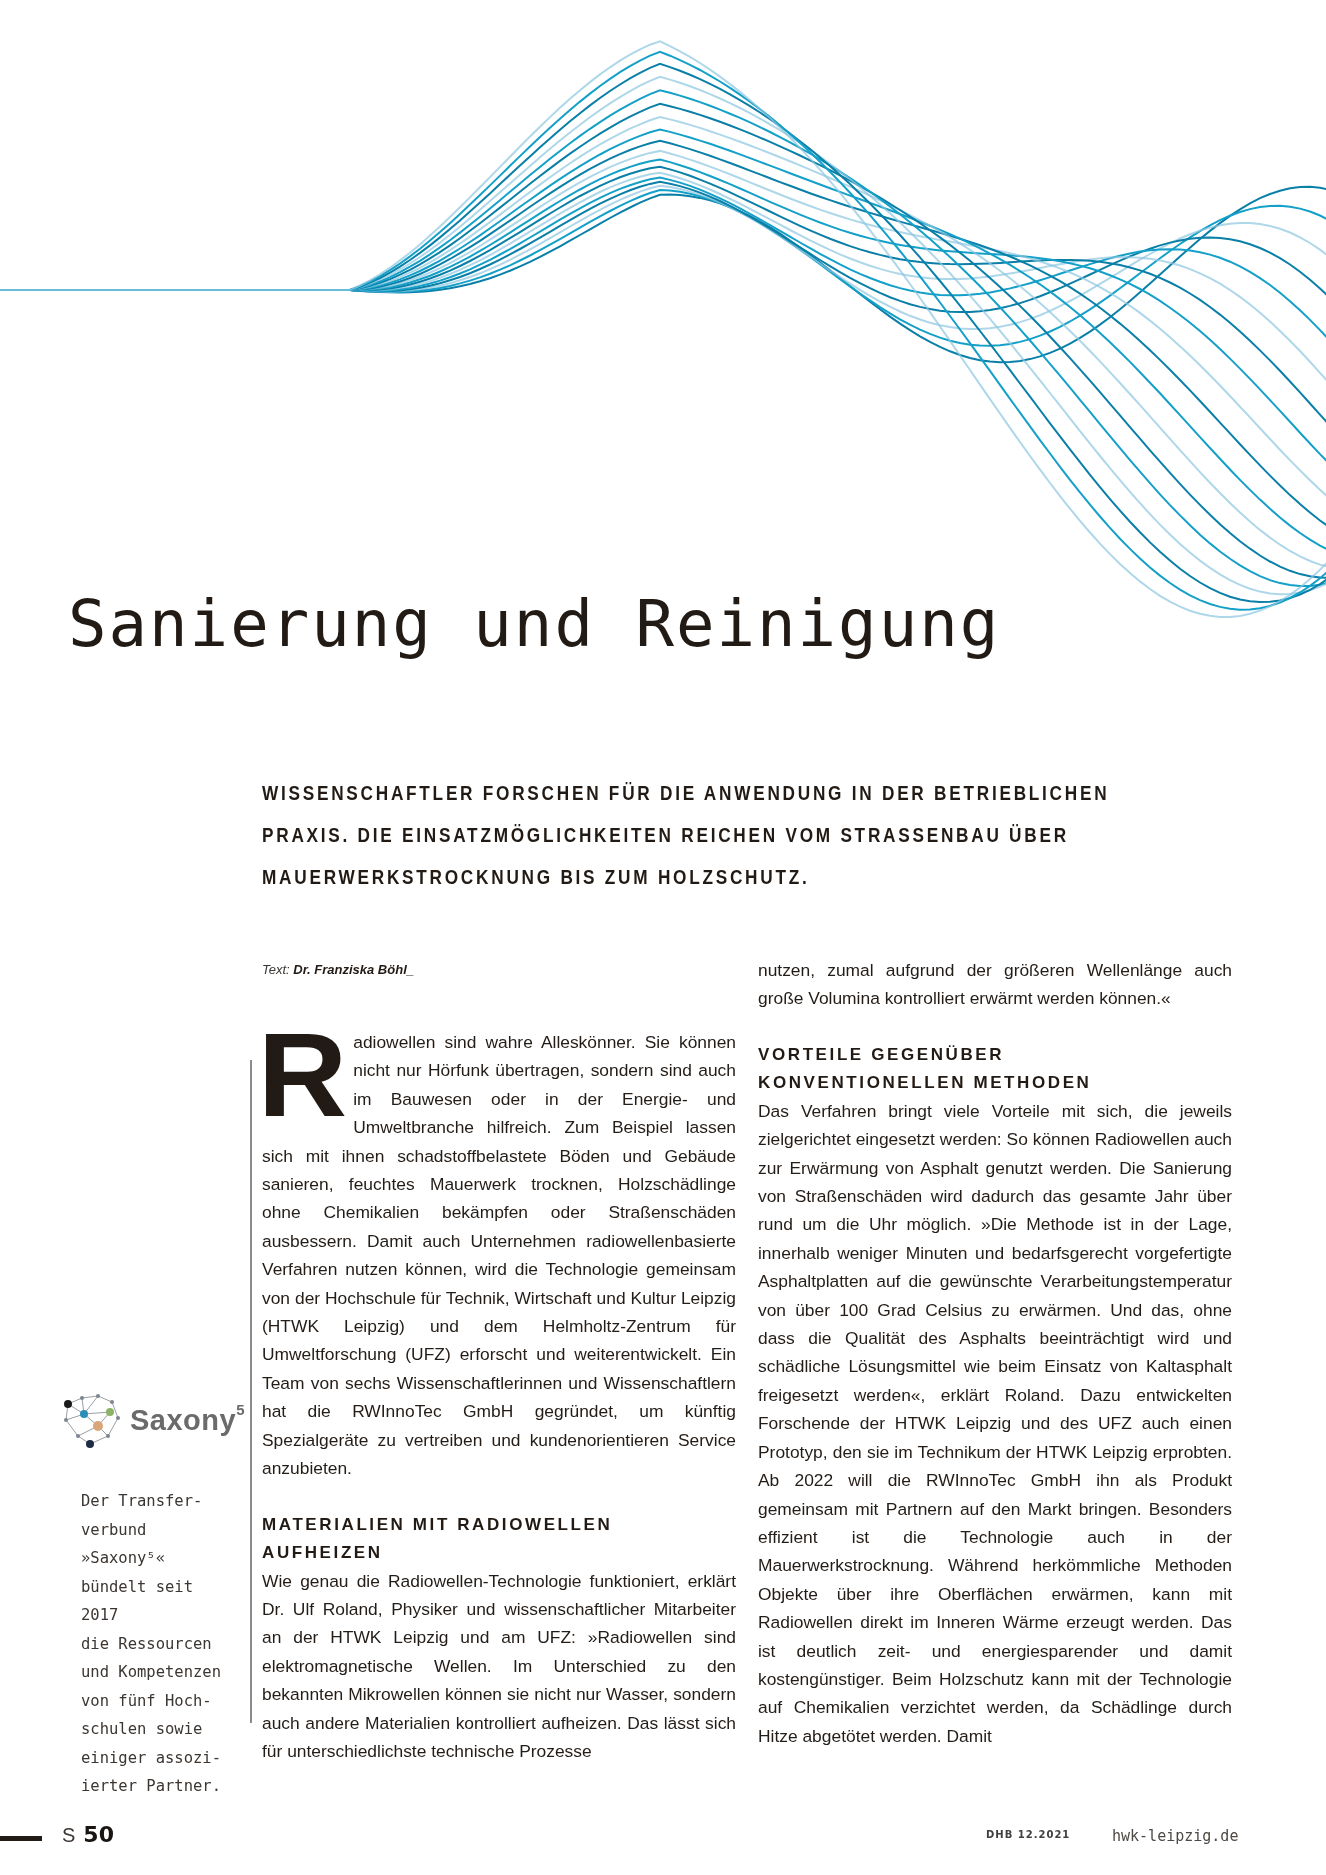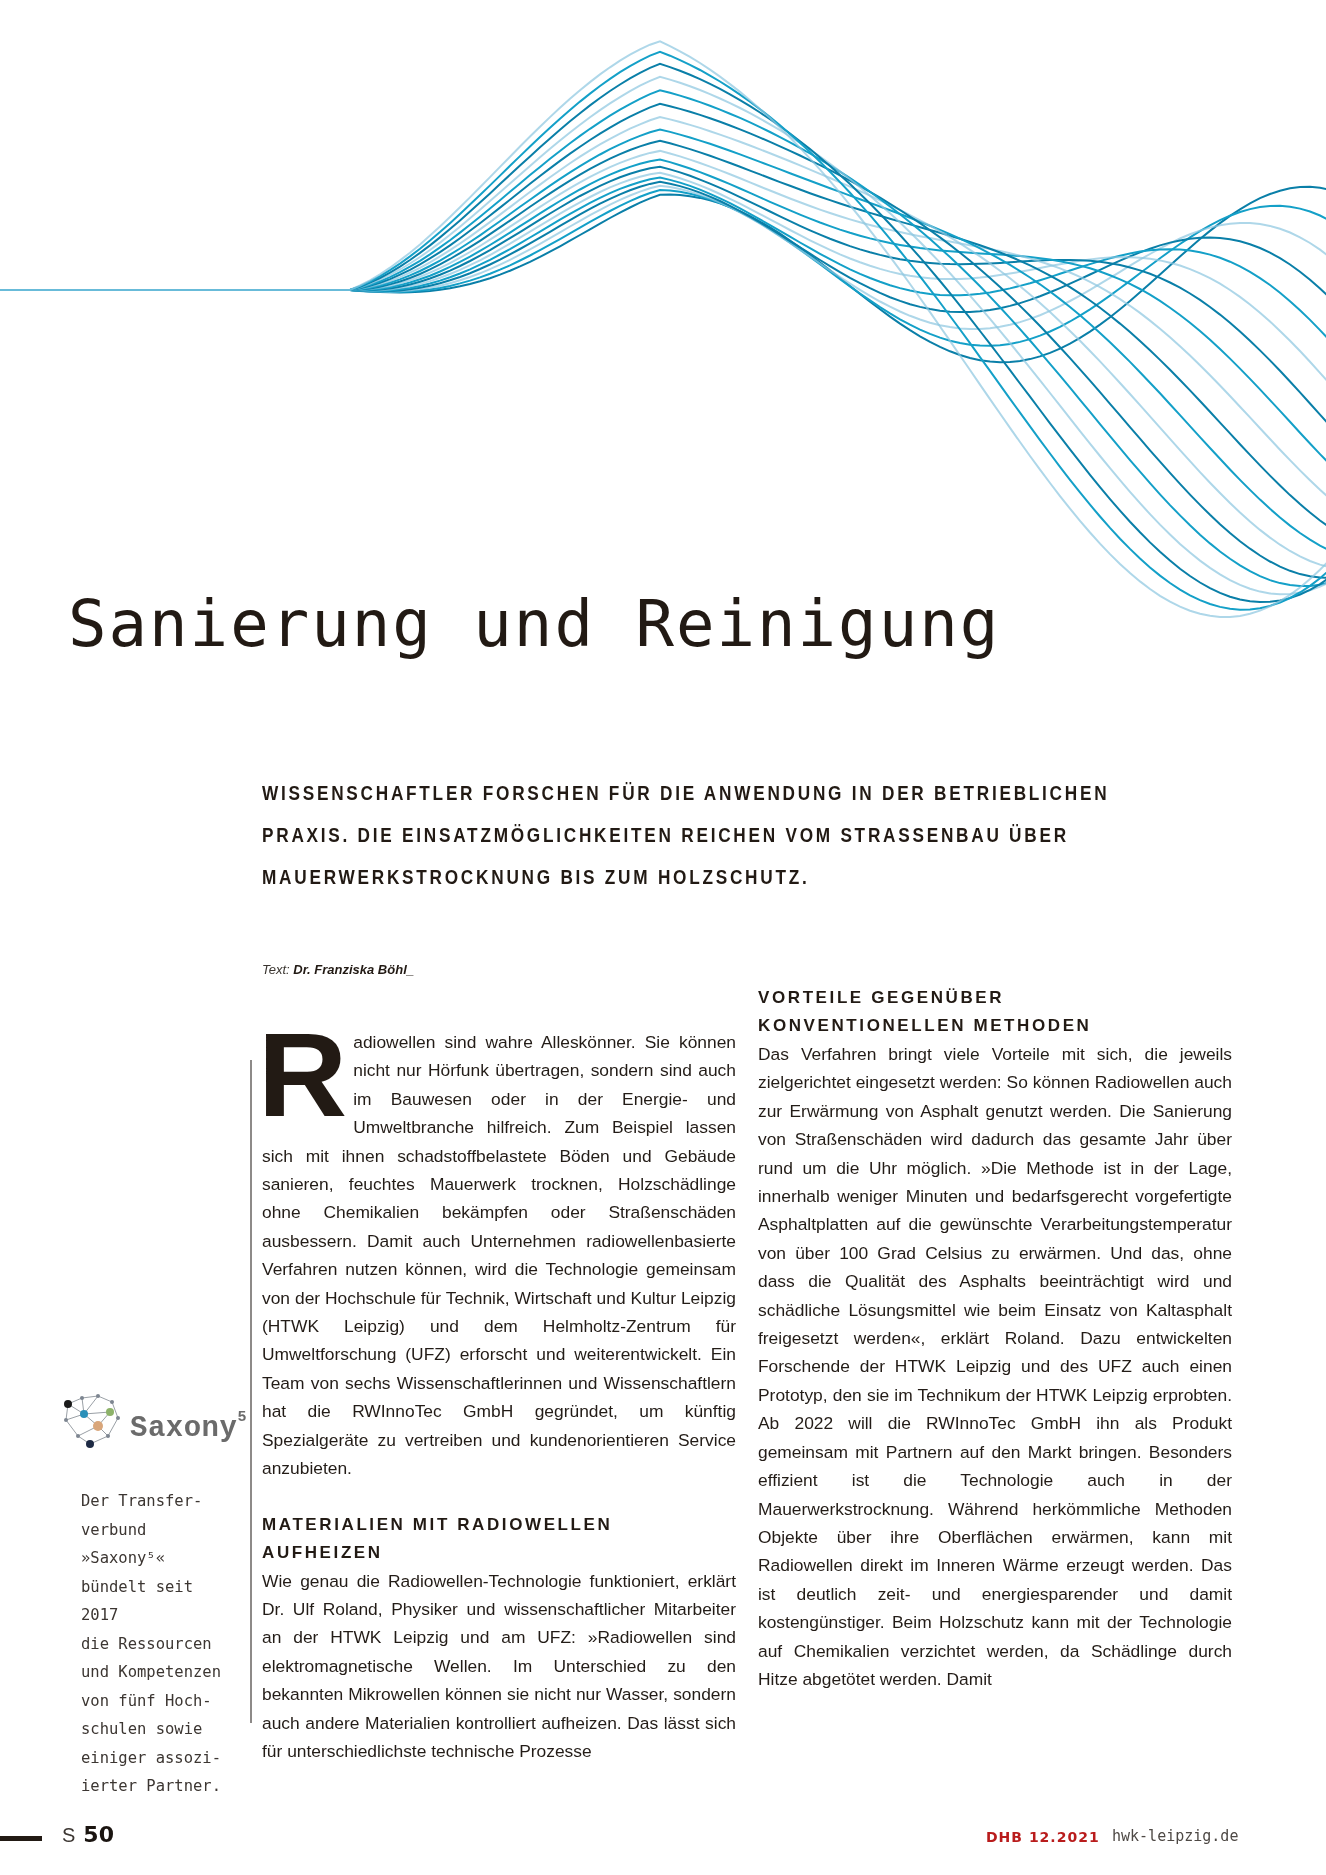--- a/index.html
+++ b/index.html
@@ -27,32 +27,32 @@
   .dropcap { float: left; font-family: "Liberation Sans", sans-serif; font-weight: bold; font-size: 118px;
              line-height: 90px; height: 88px; margin: 2px 8px 0 -2px; color: #221a14; transform: scaleX(1.05); }
 
   .h2 { font-family: "Liberation Sans", sans-serif; font-weight: bold; font-size: 17px; letter-spacing: 2.6px;
         text-transform: uppercase; line-height: 28px; color: #221a14; margin: 0; text-align: left; }
   .gap { height: 28px; }
 
   .vrule { left: 250px; top: 1060px; width: 2px; height: 663px; background: #8d8a88; }
 
   .logo { left: 62px; top: 1392px; width: 180px; height: 56px; }
-  .logo-text { position: absolute; left: 68px; top: 20px; font-family: Liberation Mono, monospace; font-weight: bold;
+  .logo-text { position: absolute; left: 68px; top: 12px; font-family: Liberation Sans, sans-serif; font-weight: bold;
                font-size: 29px; color: #6b6b6b; letter-spacing: 0.5px; }
   .logo-text sup { font-size: 15px; position: relative; top: -4px; }
 
   .sidebar { left: 64px; top: 1470px; width: 180px; font-family: "DejaVu Sans Mono", "Liberation Mono", monospace;
              font-size: 15.5px; line-height: 28.5px; color: #3c3632; }
   .sidebar p { margin: 17px; white-space: pre-line; }
 
   .foot-rule { left: 0; top: 1836px; width: 42px; height: 5px; background: #221a14; }
   .foot-page { left: 62px; top: 1822px; font-family: "Liberation Sans", sans-serif; font-size: 20px; color: #3c3632; }
   .foot-page b { font-size: 22px; font-weight: bold; color: #1a1410; margin-left: 8px; font-family: "DejaVu Sans", sans-serif; }
-  .foot-issue { left: 986px; top: 1829px; font-family: "DejaVu Sans", sans-serif; font-weight: bold; font-size: 14px; letter-spacing: 1px; color: #b91c1c; }
+  .foot-issue { left: 986px; top: 1829px; font-family: "DejaVu Sans", sans-serif; font-weight: bold; font-size: 10px; letter-spacing: 1px; color: #404040; }
   .foot-url { left: 1112px; top: 1827px; font-family: "DejaVu Sans Mono", monospace; font-size: 15px; color: #4d4844; }
 </style>
 </head>
 <body>
 
 <svg id="wave" viewBox="0 0 1326 640" xmlns="http://www.w3.org/2000/svg">
     <path d="M0,290 L350,290 L350,290.0 L360,290.8 L370,291.5 L380,292.0 L390,292.3 L400,292.4 L410,292.2 L420,291.7 L430,290.9 L440,289.8 L450,288.2 L460,286.3 L470,284.0 L480,281.3 L490,278.2 L500,274.6 L510,270.7 L520,266.4 L530,261.8 L540,256.9 L550,251.7 L560,246.3 L570,240.7 L580,235.0 L590,229.3 L600,223.6 L610,218.0 L620,212.6 L630,207.5 L640,202.7 L650,198.4 L660,194.7 L670,194.6 L680,195.1 L690,196.2 L700,197.9 L710,200.3 L720,203.4 L730,207.1 L740,211.3 L750,216.2 L760,221.5 L770,227.4 L780,233.7 L790,240.5 L800,247.6 L810,254.9 L820,262.6 L830,270.3 L840,278.2 L850,286.1 L860,294.0 L870,301.8 L880,309.3 L890,316.6 L900,323.6 L910,330.2 L920,336.3 L930,341.9 L940,346.9 L950,351.3 L960,355.0 L970,358.0 L980,360.2 L990,361.6 L1000,362.2 L1010,362.0 L1020,361.0 L1030,359.1 L1040,356.4 L1050,352.9 L1060,348.7 L1070,343.7 L1080,337.9 L1090,331.6 L1100,324.6 L1110,317.2 L1120,309.2 L1130,300.9 L1140,292.3 L1150,283.4 L1160,274.4 L1170,265.4 L1180,256.5 L1190,247.7 L1200,239.1 L1210,230.9 L1220,223.1 L1230,215.9 L1240,209.3 L1250,203.4 L1260,198.2 L1270,194.0 L1280,190.7 L1290,188.3 L1300,187.0 L1310,186.8 L1320,187.7 L1330,189.8 L1340,193.0 " fill="none" stroke="#0a7fa8" stroke-width="2" stroke-opacity="1"></path>
     <path d="M0,290 L350,290 L350,290.0 L360,290.9 L370,291.5 L380,291.9 L390,292.1 L400,291.9 L410,291.5 L420,290.6 L430,289.4 L440,287.9 L450,285.9 L460,283.4 L470,280.6 L480,277.4 L490,273.7 L500,269.7 L510,265.3 L520,260.5 L530,255.5 L540,250.2 L550,244.7 L560,239.1 L570,233.4 L580,227.6 L590,221.9 L600,216.3 L610,211.0 L620,205.9 L630,201.1 L640,196.8 L650,193.0 L660,190.0 L670,190.6 L680,191.8 L690,193.7 L700,196.3 L710,199.4 L720,203.1 L730,207.4 L740,212.2 L750,217.4 L760,223.2 L770,229.3 L780,235.9 L790,242.7 L800,249.7 L810,256.9 L820,264.3 L830,271.7 L840,279.1 L850,286.4 L860,293.5 L870,300.4 L880,307.1 L890,313.4 L900,319.3 L910,324.7 L920,329.6 L930,333.9 L940,337.6 L950,340.7 L960,343.0 L970,344.7 L980,345.6 L990,345.8 L1000,345.2 L1010,343.9 L1020,341.9 L1030,339.1 L1040,335.6 L1050,331.5 L1060,326.8 L1070,321.5 L1080,315.6 L1090,309.3 L1100,302.6 L1110,295.6 L1120,288.3 L1130,280.9 L1140,273.3 L1150,265.8 L1160,258.3 L1170,251.0 L1180,244.0 L1190,237.3 L1200,231.1 L1210,225.3 L1220,220.2 L1230,215.7 L1240,212.0 L1250,209.1 L1260,207.1 L1270,206.0 L1280,205.8 L1290,206.7 L1300,208.6 L1310,211.5 L1320,215.5 L1330,220.6 L1340,226.7 " fill="none" stroke="#14a0c8" stroke-width="2" stroke-opacity="1"></path>
     <path d="M0,290 L350,290 L350,290.0 L360,290.9 L370,291.4 L380,291.7 L390,291.7 L400,291.3 L410,290.5 L420,289.3 L430,287.7 L440,285.7 L450,283.2 L460,280.3 L470,277.0 L480,273.3 L490,269.1 L500,264.7 L510,259.8 L520,254.7 L530,249.4 L540,243.8 L550,238.1 L560,232.3 L570,226.5 L580,220.8 L590,215.2 L600,209.8 L610,204.6 L620,199.8 L630,195.5 L640,191.6 L650,188.3 L660,185.8 L670,187.1 L680,189.0 L690,191.6 L700,194.7 L710,198.3 L720,202.5 L730,207.1 L740,212.3 L750,217.8 L760,223.7 L770,229.9 L780,236.3 L790,243.0 L800,249.8 L810,256.6 L820,263.5 L830,270.3 L840,277.0 L850,283.6 L860,289.9 L870,295.9 L880,301.5 L890,306.7 L900,311.5 L910,315.8 L920,319.5 L930,322.7 L940,325.2 L950,327.1 L960,328.4 L970,329.0 L980,328.9 L990,328.2 L1000,326.8 L1010,324.8 L1020,322.1 L1030,318.9 L1040,315.2 L1050,310.9 L1060,306.2 L1070,301.0 L1080,295.6 L1090,289.9 L1100,283.9 L1110,277.9 L1120,271.8 L1130,265.7 L1140,259.7 L1150,254.0 L1160,248.4 L1170,243.3 L1180,238.5 L1190,234.3 L1200,230.6 L1210,227.6 L1220,225.2 L1230,223.7 L1240,222.9 L1250,223.0 L1260,224.0 L1270,225.9 L1280,228.7 L1290,232.5 L1300,237.3 L1310,243.0 L1320,249.6 L1330,257.2 L1340,265.7 " fill="none" stroke="#8cc6e0" stroke-width="2" stroke-opacity="0.7"></path>
     <path d="M0,290 L350,290 L350,290.0 L360,290.8 L370,291.3 L380,291.4 L390,291.1 L400,290.4 L410,289.3 L420,287.7 L430,285.7 L440,283.2 L450,280.3 L460,277.0 L470,273.2 L480,269.0 L490,264.5 L500,259.6 L510,254.4 L520,249.0 L530,243.4 L540,237.6 L550,231.8 L560,225.9 L570,220.1 L580,214.4 L590,208.9 L600,203.7 L610,198.8 L620,194.3 L630,190.3 L640,186.8 L650,183.9 L660,181.8 L670,183.7 L680,186.1 L690,189.1 L700,192.6 L710,196.6 L720,201.0 L730,205.9 L740,211.1 L750,216.7 L760,222.5 L770,228.5 L780,234.7 L790,241.1 L800,247.4 L810,253.7 L820,260.0 L830,266.1 L840,272.1 L850,277.8 L860,283.2 L870,288.2 L880,292.9 L890,297.2 L900,300.9 L910,304.2 L920,306.9 L930,309.1 L940,310.7 L950,311.7 L960,312.1 L970,312.0 L980,311.3 L990,310.0 L1000,308.2 L1010,305.9 L1020,303.1 L1030,299.9 L1040,296.3 L1050,292.3 L1060,288.1 L1070,283.7 L1080,279.1 L1090,274.5 L1100,269.8 L1110,265.2 L1120,260.7 L1130,256.4 L1140,252.4 L1150,248.7 L1160,245.4 L1170,242.6 L1180,240.4 L1190,238.7 L1200,237.8 L1210,237.5 L1220,238.0 L1230,239.2 L1240,241.3 L1250,244.2 L1260,248.0 L1270,252.7 L1280,258.2 L1290,264.5 L1300,271.7 L1310,279.7 L1320,288.4 L1330,297.9 L1340,308.1 " fill="none" stroke="#0a7fa8" stroke-width="2" stroke-opacity="1"></path>
@@ -87,20 +87,21 @@
 
 <div class="abs col col-left">
   <span class="dropcap">R</span>
   <p>adiowellen sind wahre Alleskönner. Sie können nicht nur Hörfunk übertragen, sondern sind auch im Bauwesen oder in der Energie- und Umweltbranche hilfreich. Zum Beispiel lassen sich mit ihnen schadstoffbelastete Böden und Gebäude sanieren, feuchtes Mauerwerk trocknen, Holzschädlinge ohne Chemikalien bekämpfen oder Straßenschäden ausbessern. Damit auch Unternehmen radiowellenbasierte Verfahren nutzen können, wird die Technologie gemeinsam von der Hochschule für Technik, Wirtschaft und Kultur Leipzig (HTWK Leipzig) und dem Helmholtz-Zentrum für Umweltforschung (UFZ) erforscht und weiterentwickelt. Ein Team von sechs Wissenschaftlerinnen und Wissenschaftlern hat die RWInnoTec GmbH gegründet, um künftig Spezialgeräte zu vertreiben und kundenorientieren Service anzubieten.</p>
   <div class="gap"></div>
   <h2 class="h2">Materialien mit Radiowellen aufheizen</h2>
   <p>Wie genau die Radiowellen-Technologie funktioniert, erklärt Dr. Ulf Roland, Physiker und wissenschaftlicher Mitarbeiter an der HTWK Leipzig und am UFZ: »Radiowellen sind elektromagnetische Wellen. Im Unterschied zu den bekannten Mikrowellen können sie nicht nur Wasser, sondern auch andere Materialien kontrolliert aufheizen. Das lässt sich für unterschiedlichste technische Prozesse</p>
 </div>
 
 <div class="abs col col-right">
+  <p>nutzen, zumal aufgrund der größeren Wellenlänge auch große Volumina kontrolliert erwärmt werden können.«</p>
   <div class="gap"></div>
   <h2 class="h2">
     <span>Vorteile gegenüber</span><br>
     <span>konventionellen Methoden</span>
   </h2>
   <p>Das Verfahren bringt viele Vorteile mit sich, die jeweils zielgerichtet eingesetzt werden: So können Radiowellen auch zur Erwärmung von Asphalt genutzt werden. Die Sanierung von Straßenschäden wird dadurch das gesamte Jahr über rund um die Uhr möglich. »Die Methode ist in der Lage, innerhalb weniger Minuten und bedarfsgerecht vorgefertigte Asphaltplatten auf die gewünschte Verarbeitungstemperatur von über 100 Grad Celsius zu erwärmen. Und das, ohne dass die Qualität des Asphalts beeinträchtigt wird und schädliche Lösungsmittel wie beim Einsatz von Kaltasphalt freigesetzt werden«, erklärt Roland. Dazu entwickelten Forschende der HTWK Leipzig und des UFZ auch einen Prototyp, den sie im Technikum der HTWK Leipzig erprobten. Ab 2022 will die RWInnoTec GmbH ihn als Produkt gemeinsam mit Partnern auf den Markt bringen. Besonders effizient ist die Technologie auch in der Mauerwerkstrocknung. Während herkömmliche Methoden Objekte über ihre Oberflächen erwärmen, kann mit Radiowellen direkt im Inneren Wärme erzeugt werden. Das ist deutlich zeit- und energiesparender und damit kostengünstiger. Beim Holzschutz kann mit der Technologie auf Chemikalien verzichtet werden, da Schädlinge durch Hitze abgetötet werden. Damit</p>
 </div>
 
 <div class="abs logo">
   <svg width="62" height="56" viewBox="0 0 62 56" xmlns="http://www.w3.org/2000/svg">

